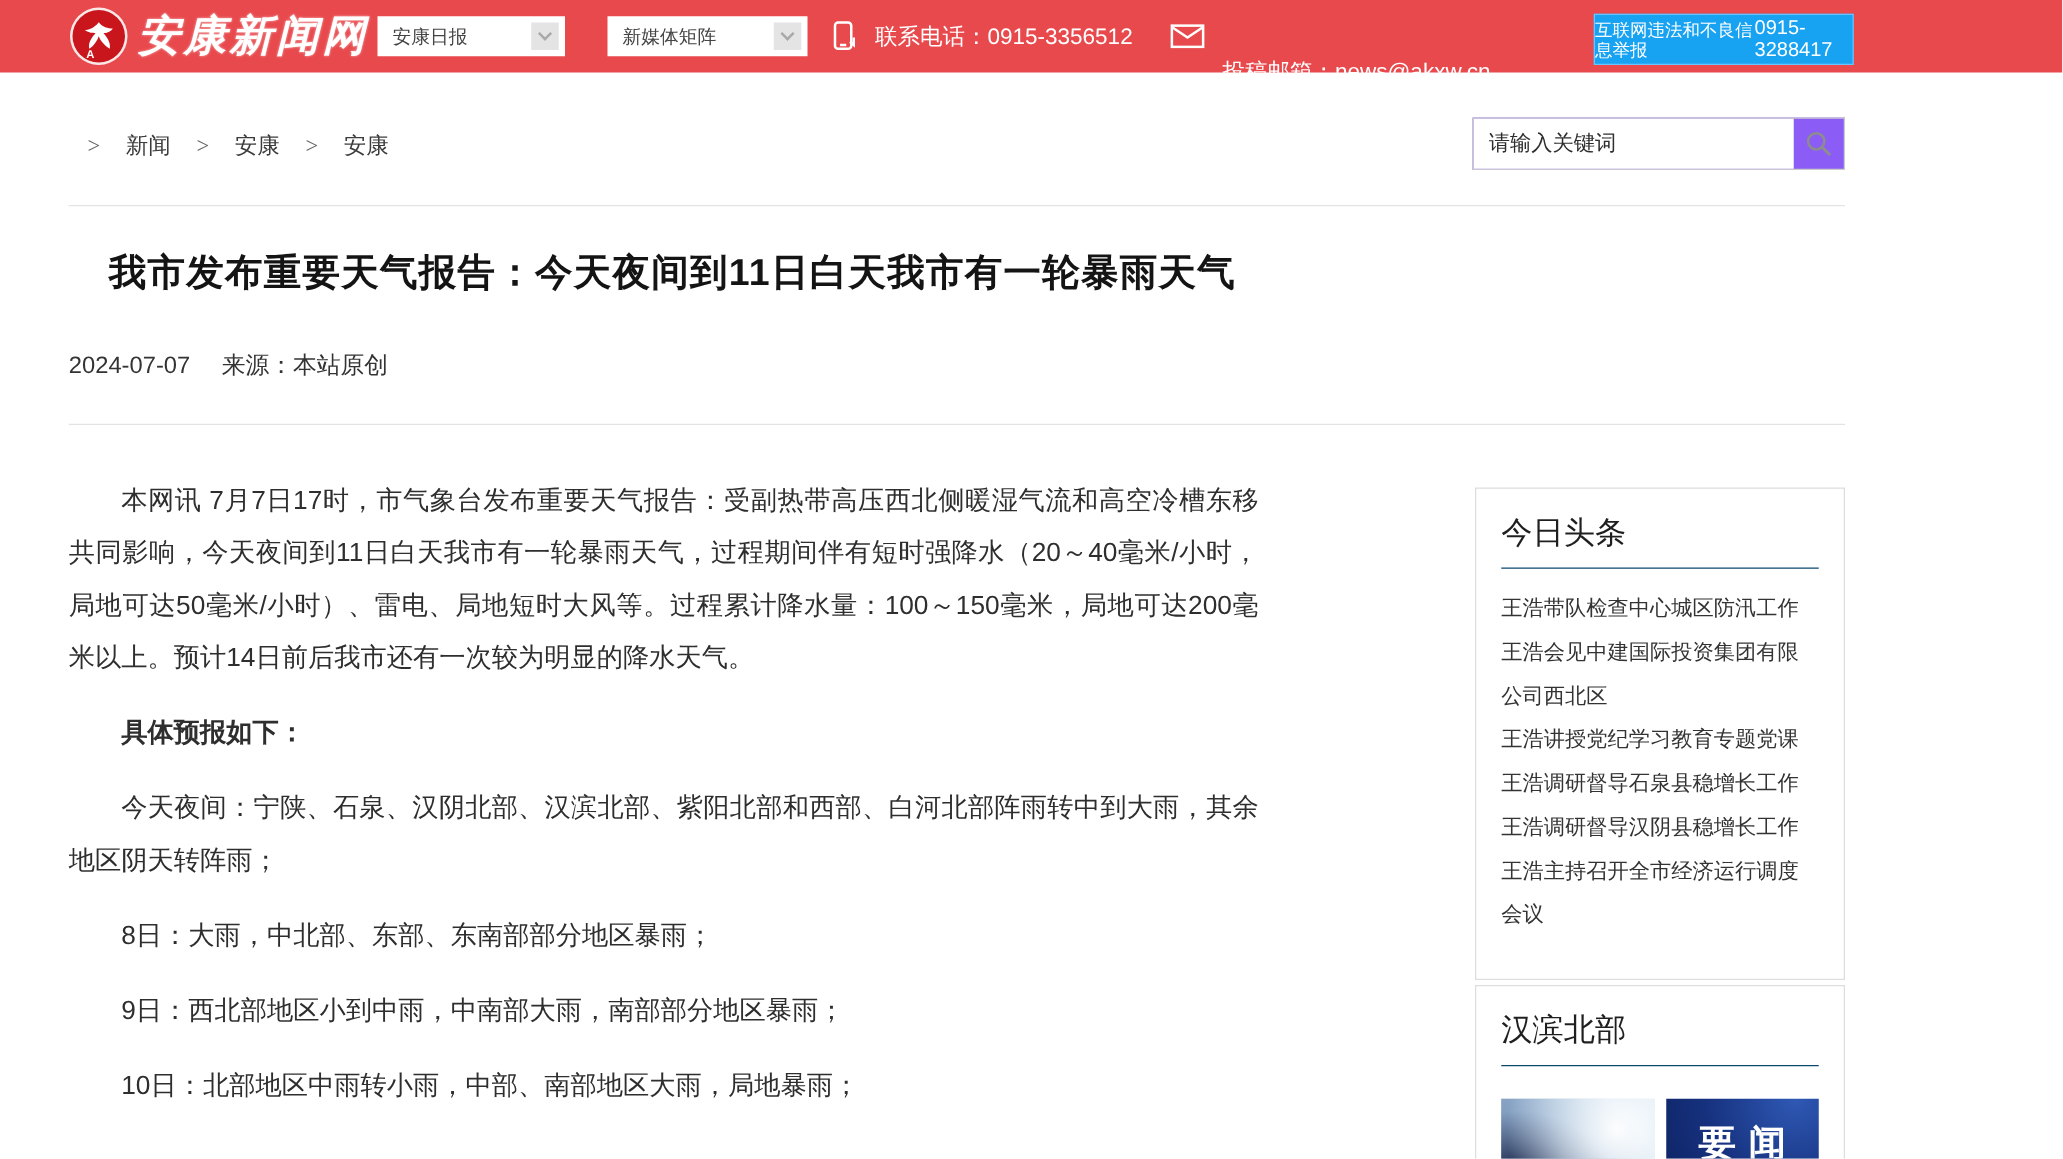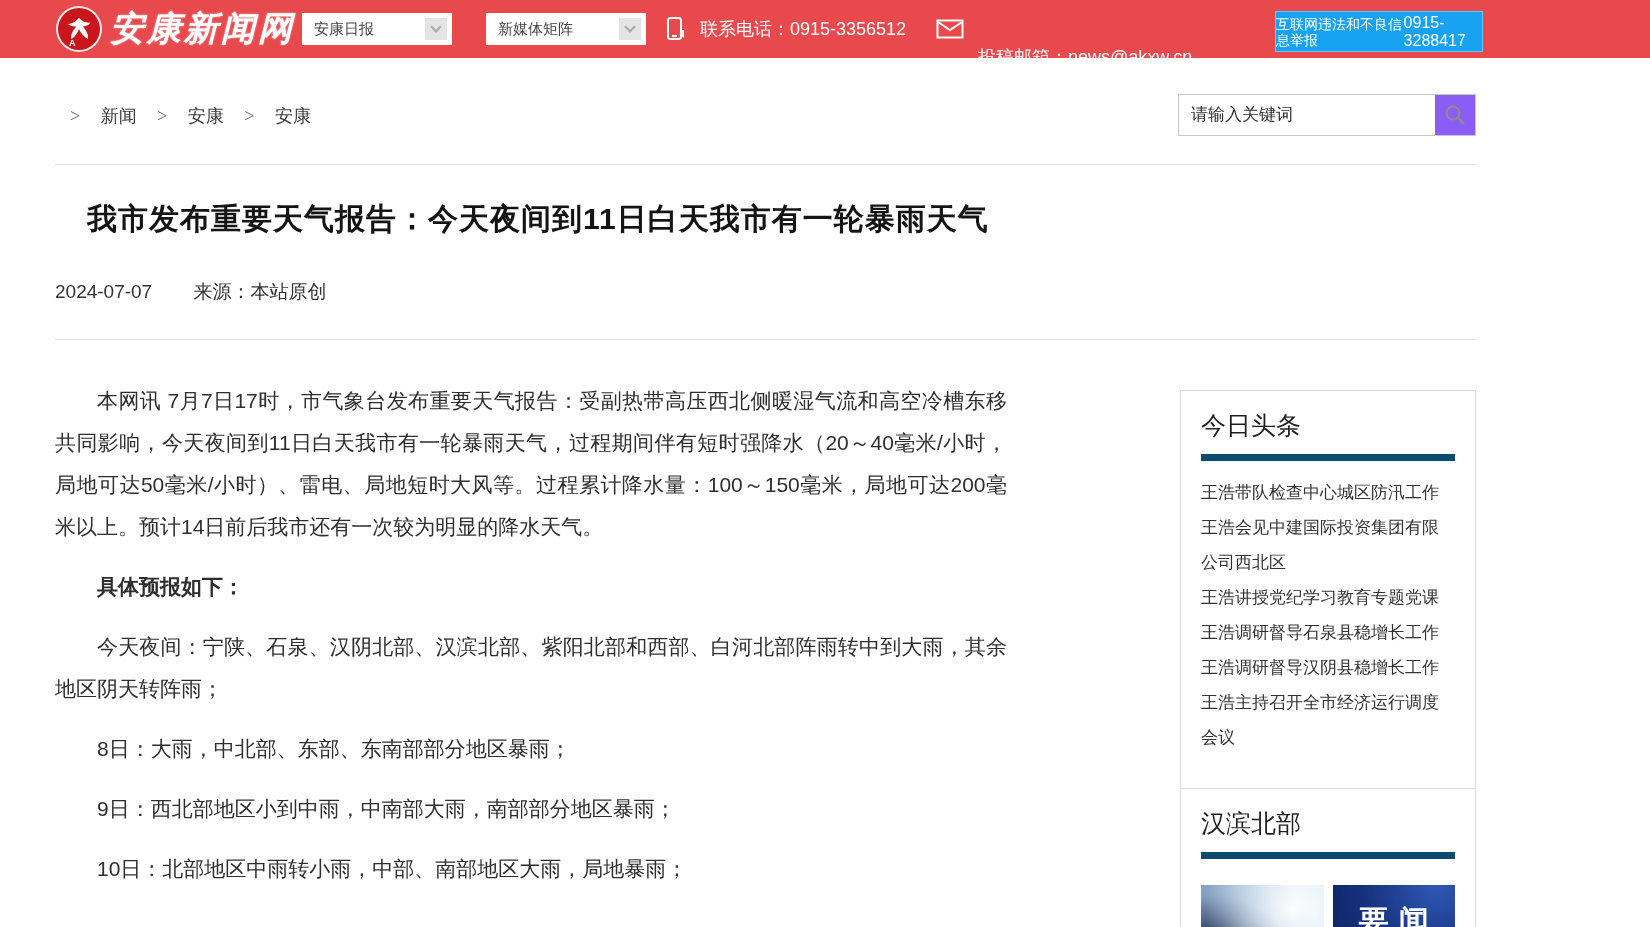--- a/index.html
+++ b/index.html
@@ -56,34 +56,34 @@
   .searchbox input::placeholder { color:#2e2e2e; opacity:1; }
   .search-ico { position:absolute; right:9px; top:9px; width:22px; height:22px; cursor:pointer; }
 
   .hr { position:absolute; left:55px; width:1421px; height:1px; background:#e3e3e3; }
   .hr1 { top:164px; } .hr2 { top:339px; }
 
   
   .title { position:absolute; left:55px; top:193px; width:1340px; font-size:30px; font-weight:bold;
            color:#141414; letter-spacing:1px; line-height:52px;margin-left:32px; }
   .meta { position:absolute; left:55px; top:279px; font-size:19px; color:#333; }
-  .meta .date { margin-right:36px; }
+  .meta .date { margin-right:20px; }
 
   .body-col { position:absolute; left:55px; top:380px; width:952px; font-size:21px;
               line-height:42px; color:#2e2e2e; text-align:justify; }
   .body-col p { margin:0 0 18px 0; text-indent:2em; }
   .body-col p.bold { font-weight:bold; }
 
   
   .side-box { position:absolute; left:1180px; width:296px; background:#fff; border:1px solid #ddd;
               padding:18px 20px 34px 20px; }
   .box1 { top:390px; }
   .box2 { top:788px; height:200px; padding-bottom:0; }
   .side-title { font-family:"Liberation Serif","DejaVu Serif",serif; font-size:25px; color:#1f1f1f;
-                padding-bottom:12px; border-bottom:7px solid #0c4a6e; }
+                padding-bottom:12px; border-bottom:1px solid #0c4a6e; }
   .side-list { margin-top:14px; }
   .side-list a { display:block; font-family:"Liberation Serif","DejaVu Serif",serif;
                  font-size:17px; color:#333; line-height:35px; text-decoration:none; cursor:pointer; }
 
   .thumb-row { display:flex; gap:9px; margin-top:26px; }
   .thumb { width:124px; height:110px; cursor:pointer; overflow:hidden; }
   .thumb.rain {
     background:
       radial-gradient(circle at 75% 22%, rgba(255,255,255,.95) 0%, rgba(232,242,249,.55) 38%, rgba(205,224,238,0) 70%),
       radial-gradient(circle at 12% 88%, #1c2640 0%, #2b3a5e 32%, rgba(120,150,190,.55) 60%, rgba(190,215,235,.15) 82%),

